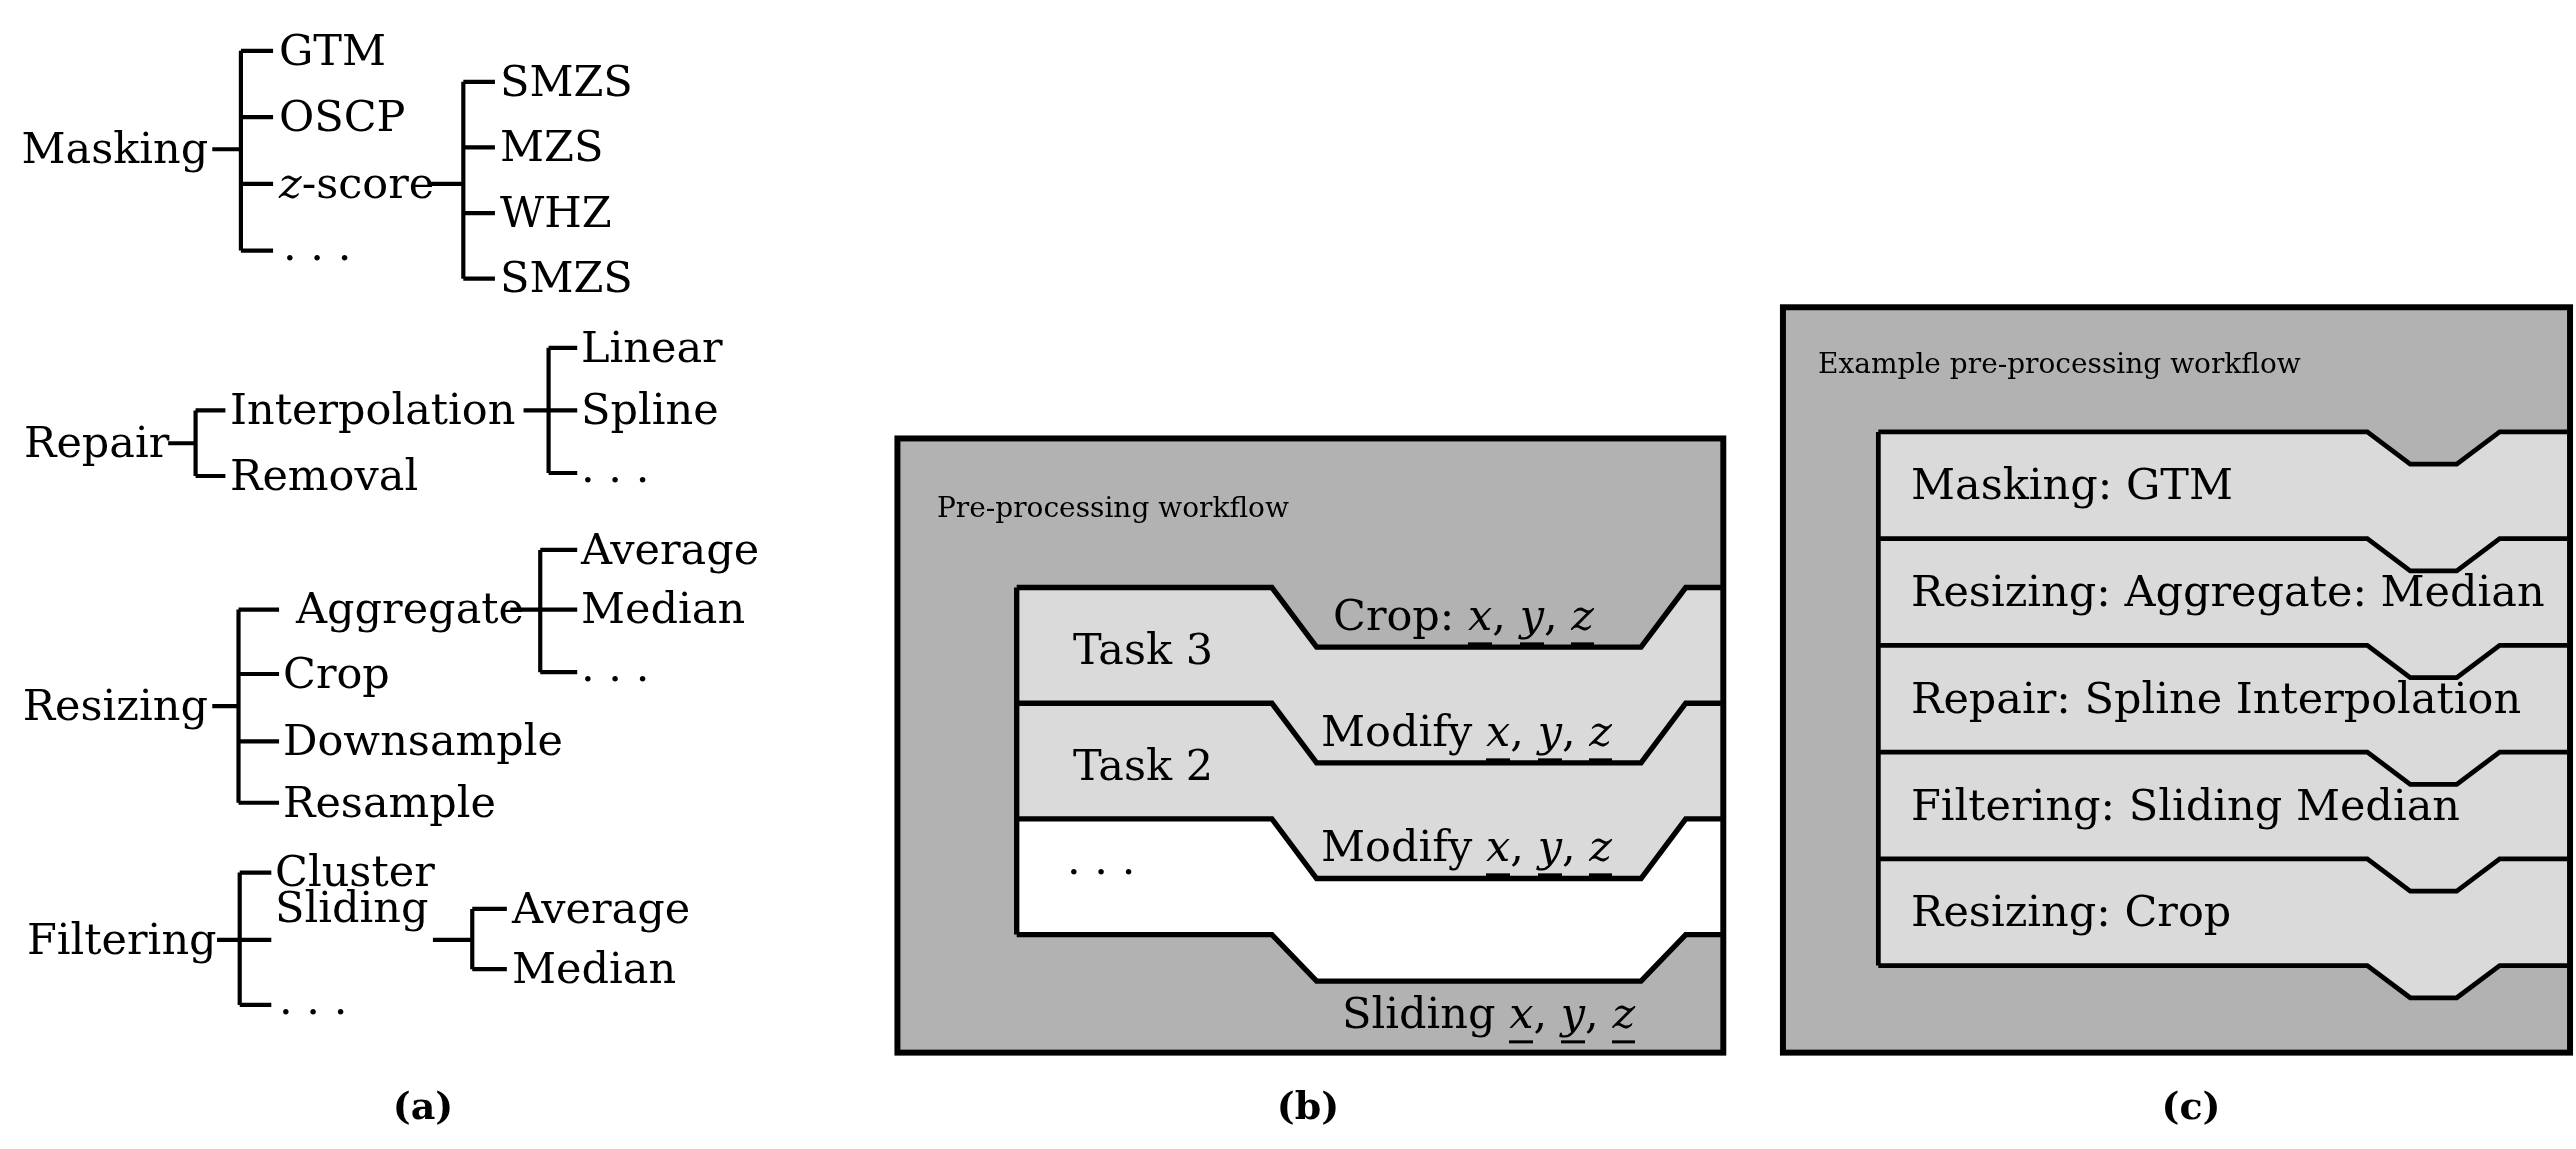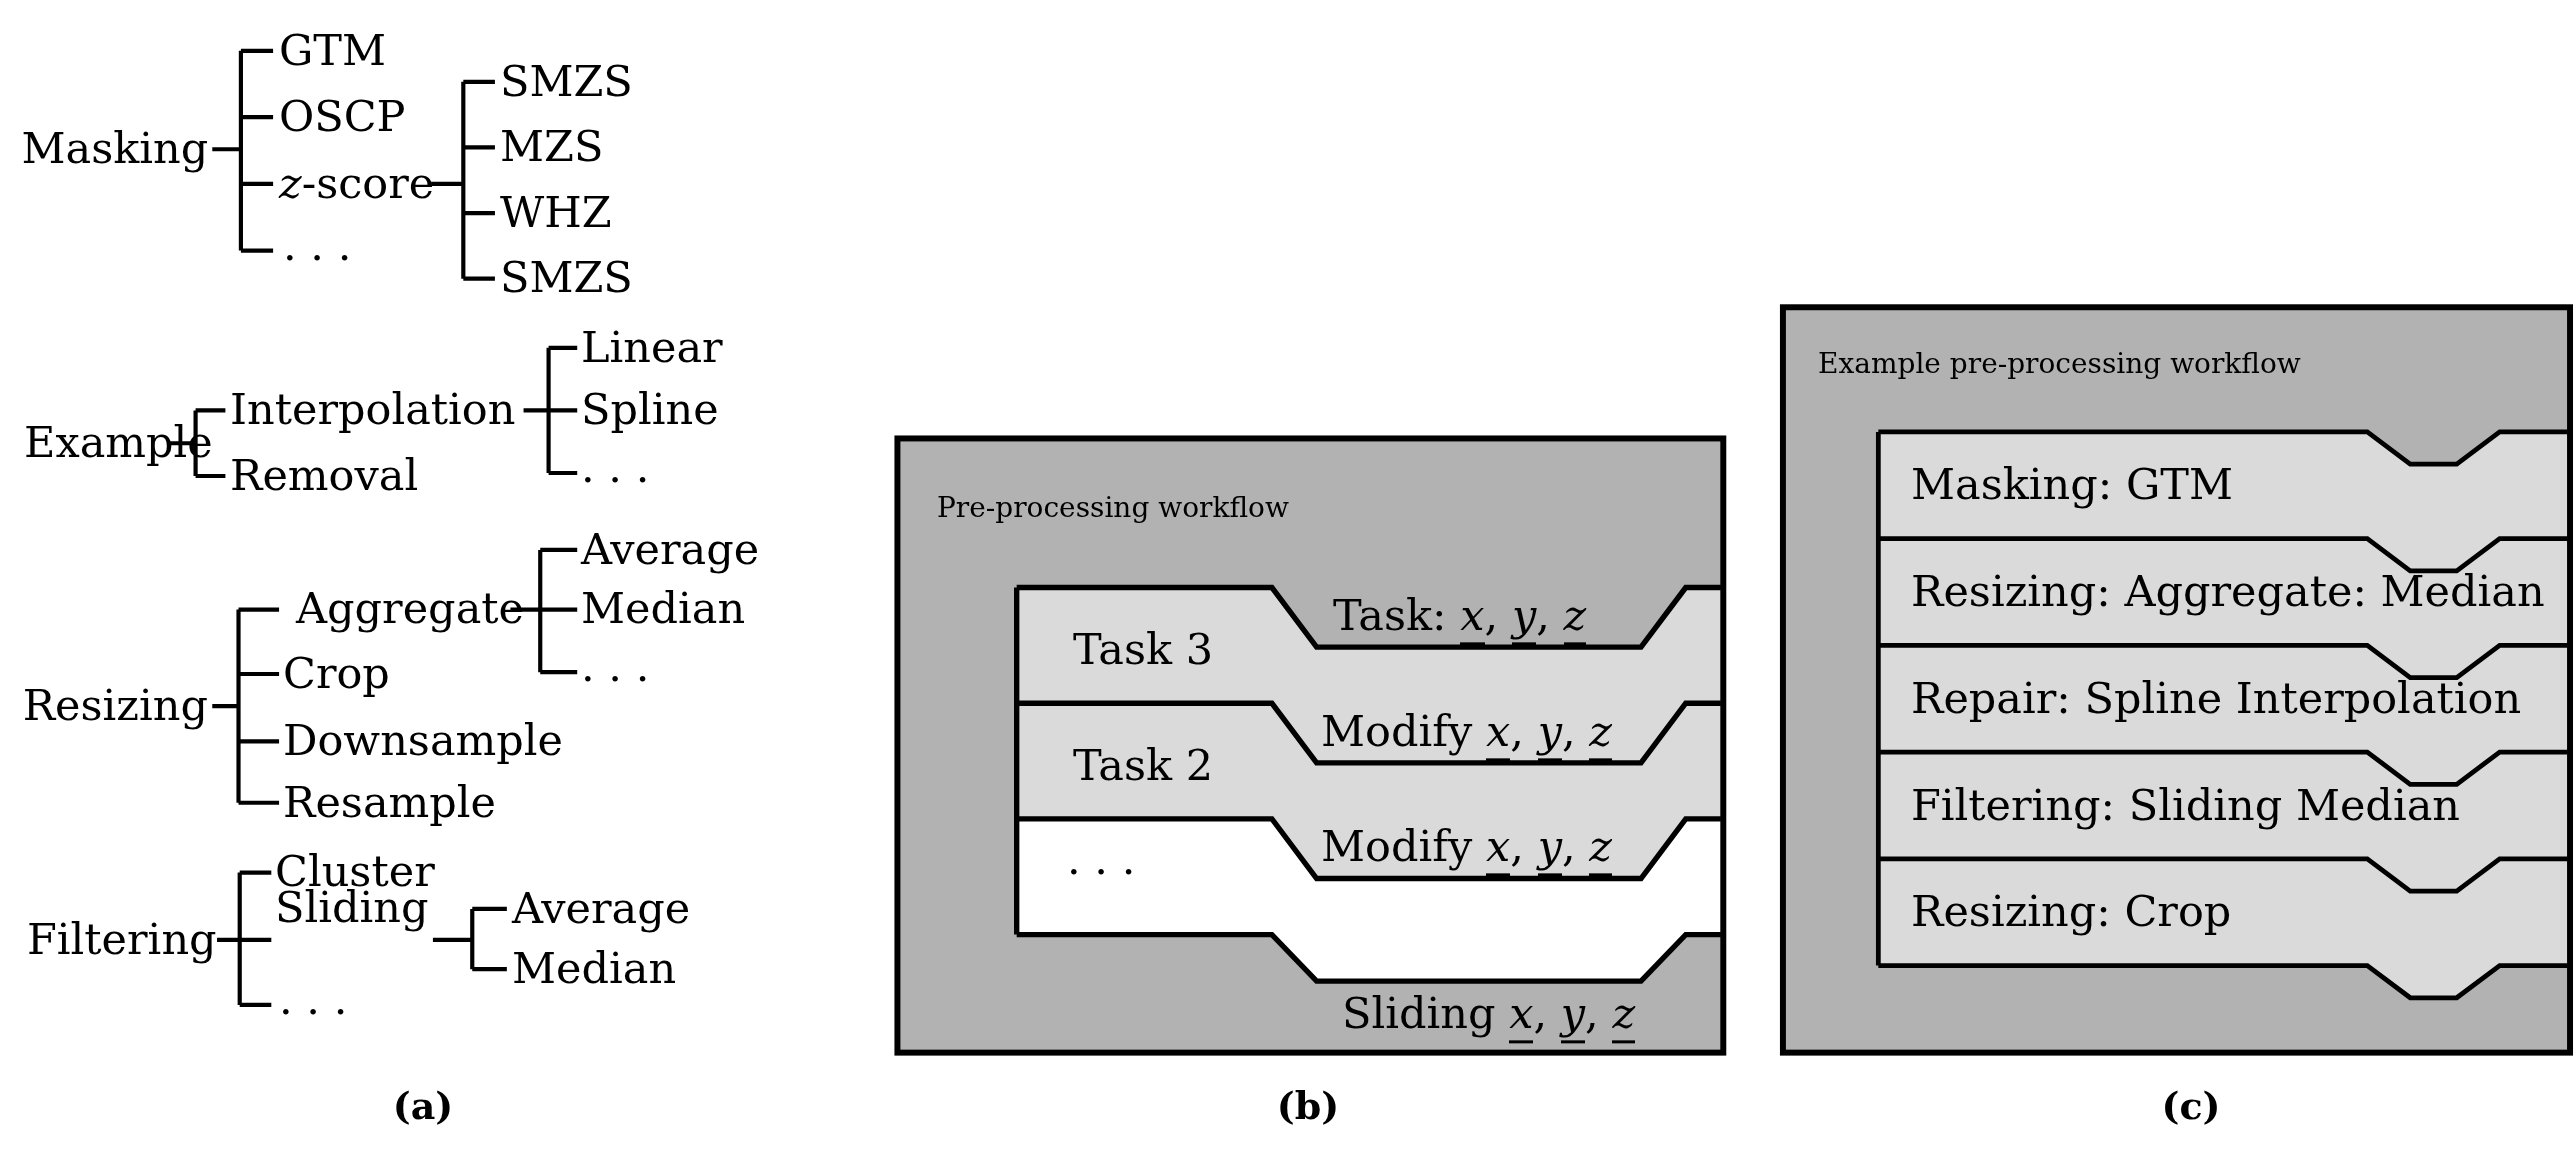--- a/index.html
+++ b/index.html
@@ -80,21 +80,21 @@
   <span class="lbl" style="left:21.5px;top:149px">Masking</span>
   <span class="lbl" style="left:279px;top:51px">GTM</span>
   <span class="lbl" style="left:279px;top:117px">OSCP</span>
   <span class="lbl" style="left:279px;top:184px"><i class="it">z</i><span>-score</span></span>
   <span class="lbl" style="left:283px;top:246px">. . .</span>
   <span class="lbl" style="left:500px;top:82px">SMZS</span>
   <span class="lbl" style="left:500px;top:147px">MZS</span>
   <span class="lbl" style="left:500px;top:213px">WHZ</span>
   <span class="lbl" style="left:500px;top:278px">SMZS</span>
 
-  <span class="lbl" style="left:24px;top:443px">Example</span>
+  <span class="lbl" style="left:24px;top:443px">Repair</span>
   <span class="lbl" style="left:230px;top:410px">Interpolation</span>
   <span class="lbl" style="left:230px;top:476px">Removal</span>
   <span class="lbl" style="left:581px;top:348px">Linear</span>
   <span class="lbl" style="left:581px;top:410px">Spline</span>
   <span class="lbl" style="left:581px;top:468px">. . .</span>
 
   <span class="lbl" style="left:22.7px;top:706px">Resizing</span>
   <span class="lbl" style="left:296px;top:609px">Aggregate</span>
   <span class="lbl" style="left:283px;top:674px">Crop</span>
   <span class="lbl" style="left:283px;top:741px">Downsample</span>
@@ -110,21 +110,21 @@
   <span class="lbl" style="left:512px;top:909px">Average</span>
   <span class="lbl" style="left:512px;top:969px">Median</span>
 </div>
 
 <div>
   <span class="lbl title" style="left:937px;top:508px">Pre-processing workflow</span>
   <span class="lbl" style="left:1073px;top:650px">Task 3</span>
   <span class="lbl" style="left:1073px;top:766px">Task 2</span>
   <span class="lbl" style="left:1067px;top:860px">. . .</span>
 
-  <span class="lbl" style="left:1333px;top:616px"><span>Task: </span><i class="v">x</i><span>, </span><i class="v">y</i><span>, </span><i class="v">z</i></span>
+  <span class="lbl" style="left:1333px;top:616px"><span>Crop: </span><i class="v">x</i><span>, </span><i class="v">y</i><span>, </span><i class="v">z</i></span>
 
   <span class="lbl" style="left:1321px;top:732px"><span>Modify </span><i class="v">x</i><span>, </span><i class="v">y</i><span>, </span><i class="v">z</i></span>
 
   <span class="lbl" style="left:1321px;top:847px"><span>Modify </span><i class="v">x</i><span>, </span><i class="v">y</i><span>, </span><i class="v">z</i></span>
 
   <span class="lbl" style="left:1342px;top:1014px"><span>Sliding </span><i class="v">x</i><span>, </span><i class="v">y</i><span>, </span><i class="v">z</i></span>
 </div>
 
 <div>
   <span class="lbl title" style="left:1818px;top:364px">Example pre-processing workflow</span>

